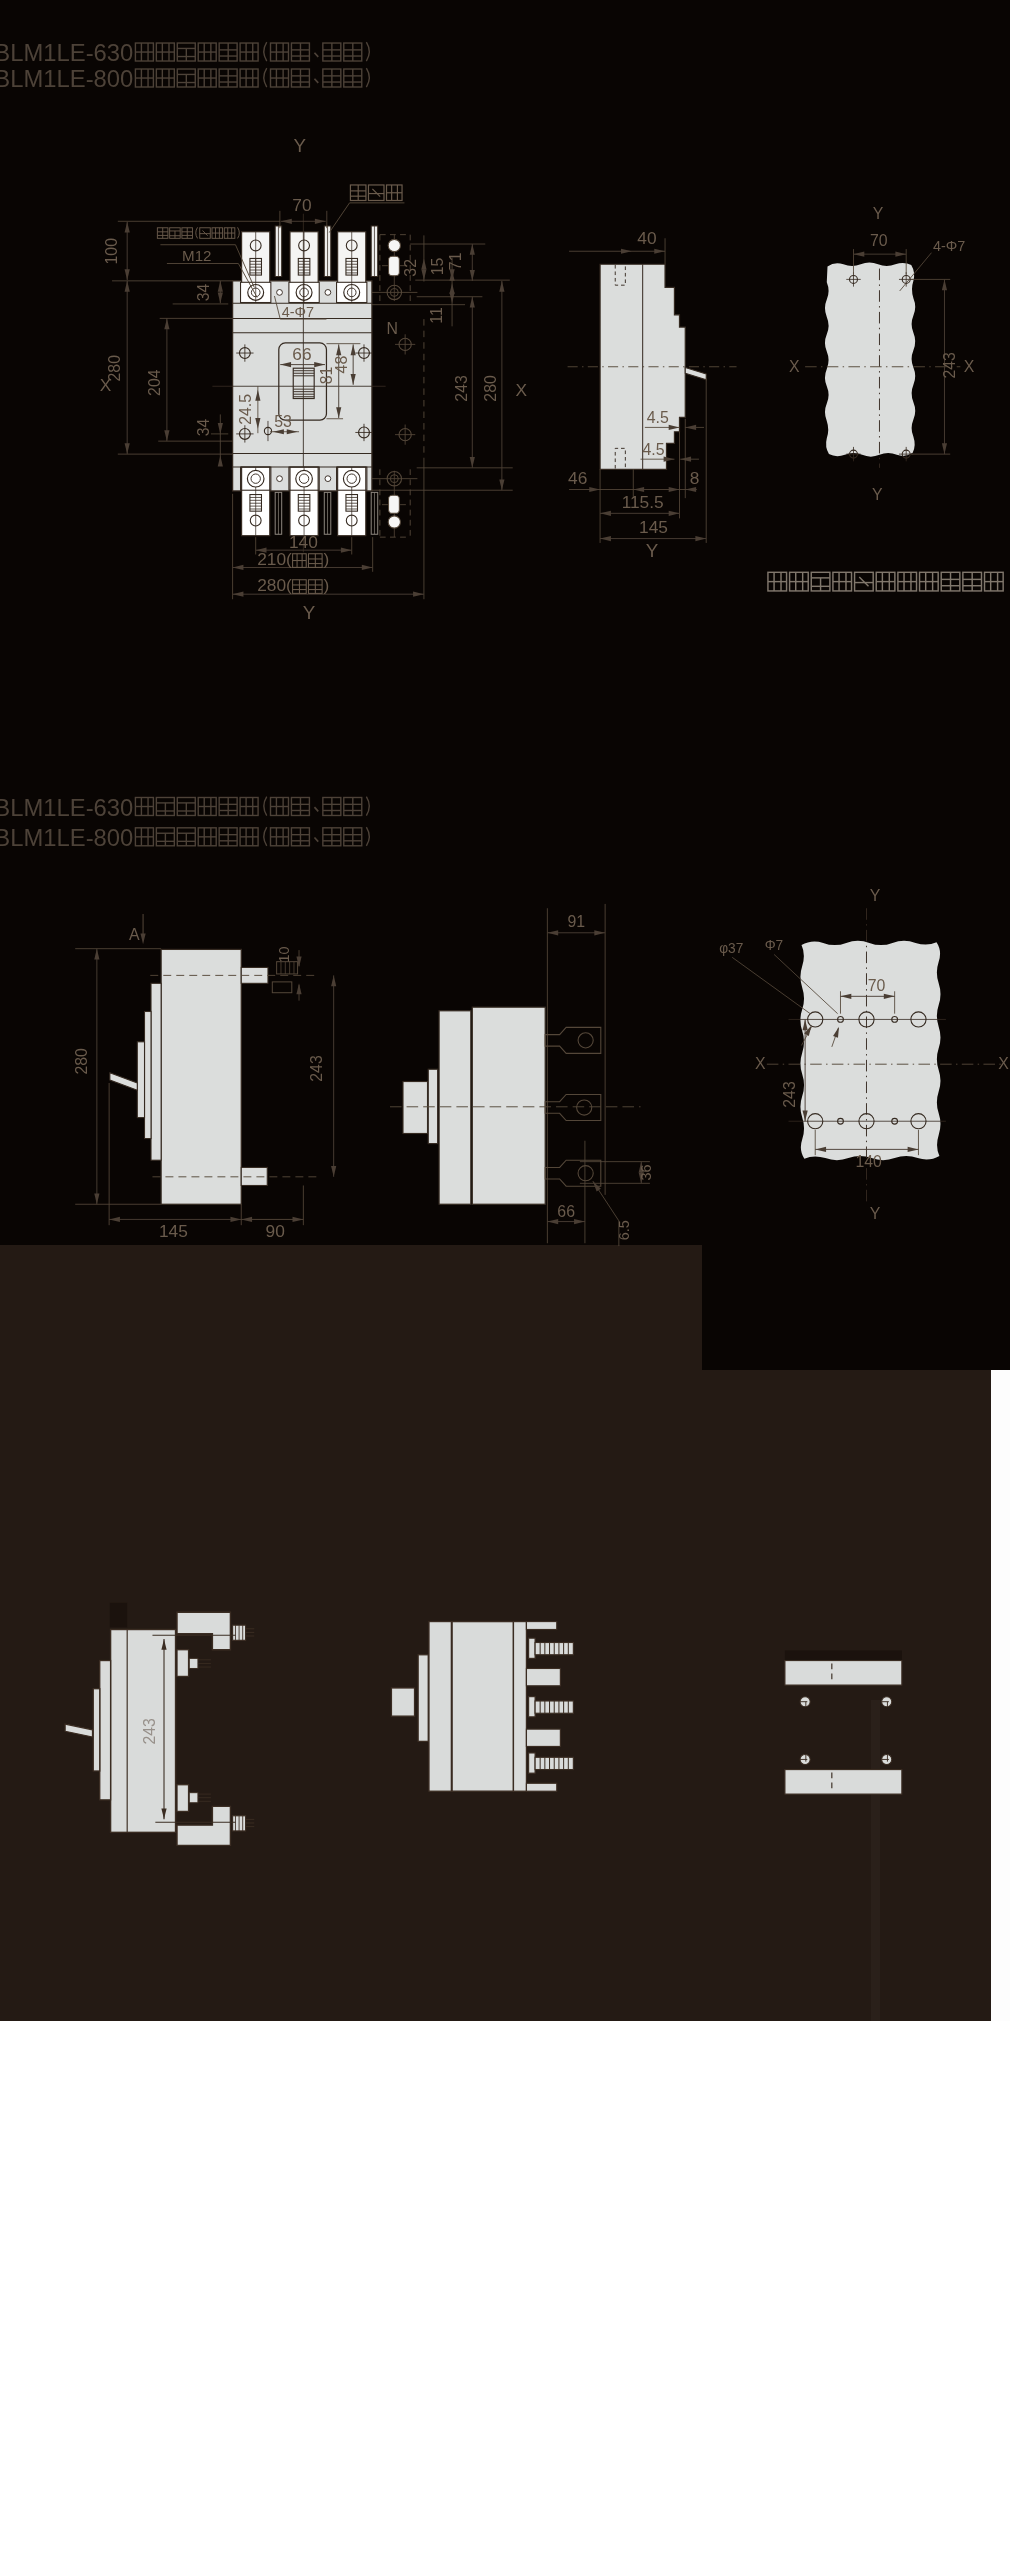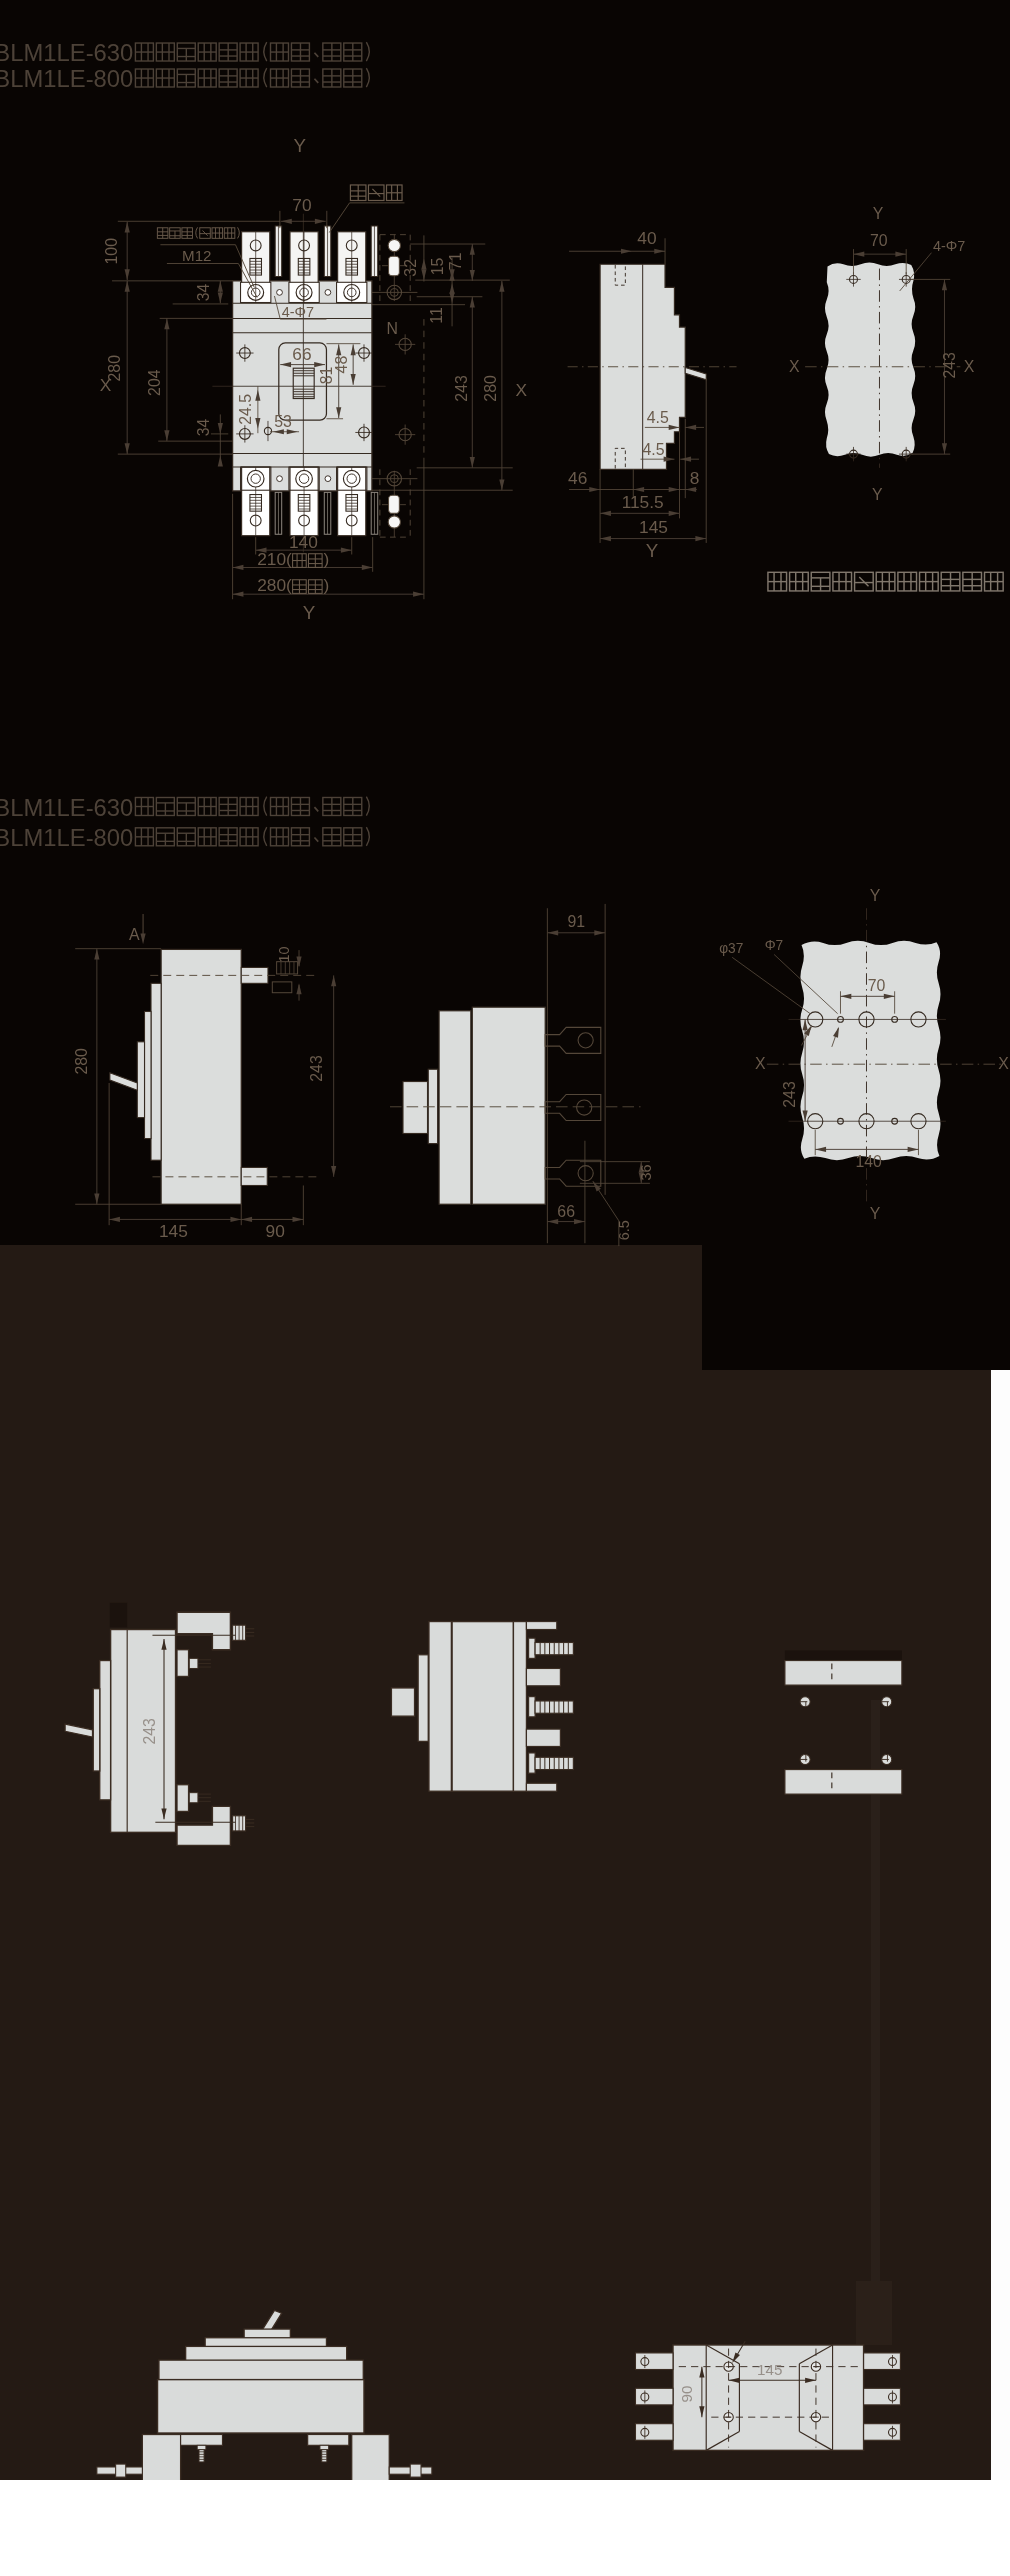--- a/index.html
+++ b/index.html
@@ -1,14 +1,14 @@
 <!DOCTYPE html>
 <html style="font-size:11.6px"><head><meta charset="utf-8"><style>
 html,body{margin:0;padding:0;}
-#page{position:relative;width:1011px;height:2480px;background:#090503;overflow:hidden;font-family:"Liberation Sans",sans-serif;}
+#page{position:relative;width:1011px;height:2021px;background:#090503;overflow:hidden;font-family:"Liberation Sans",sans-serif;}
 .abs{position:absolute;}
 </style></head><body>
 <div id="page">
 
 <div class="abs" style="left:0;top:1245px;width:1011px;height:1331px;background:#241a14;"></div>
 
 <div class="abs" style="left:702px;top:1245px;width:309px;height:125px;background:#090503;"></div>
 
 <div class="abs" style="left:991px;top:1370px;width:19.5px;height:1206px;background:#fdfdfd;"></div>
 

